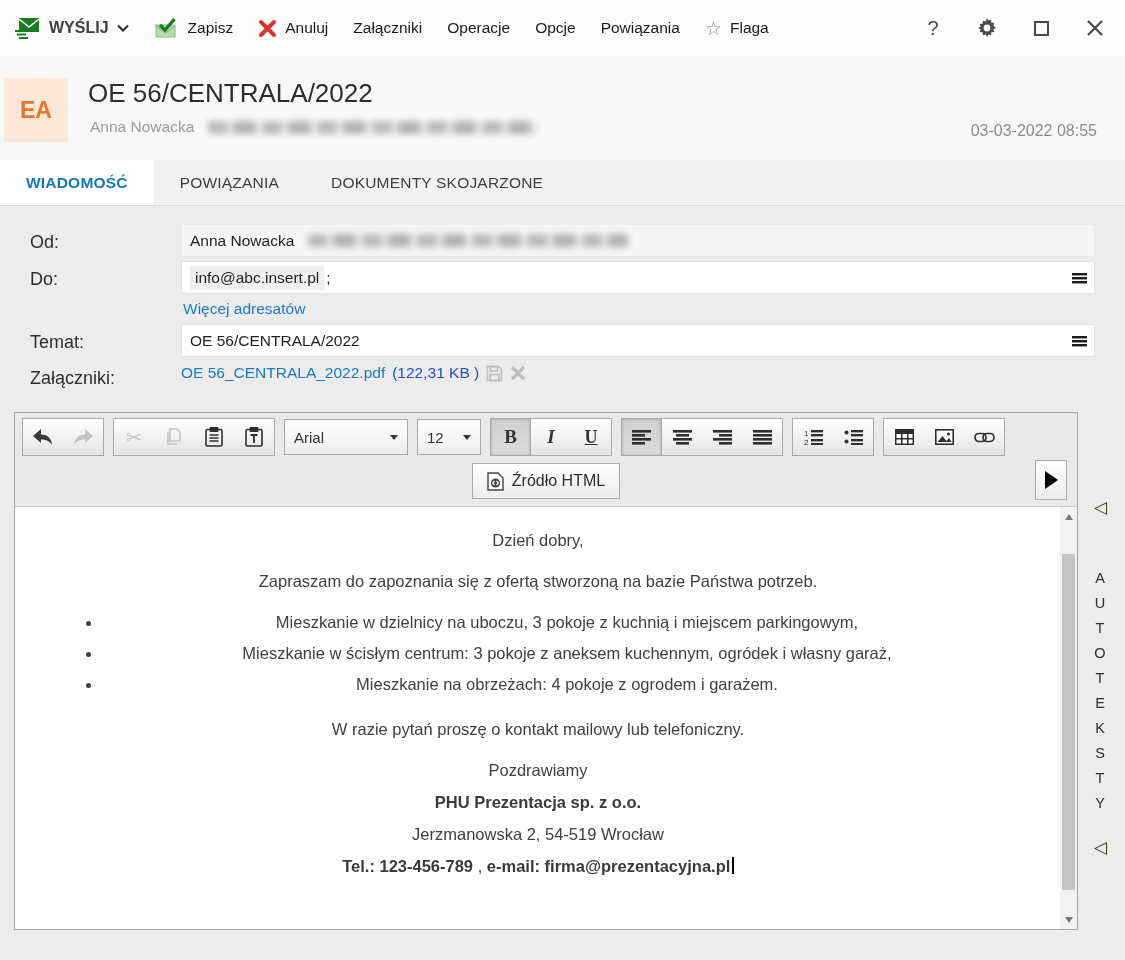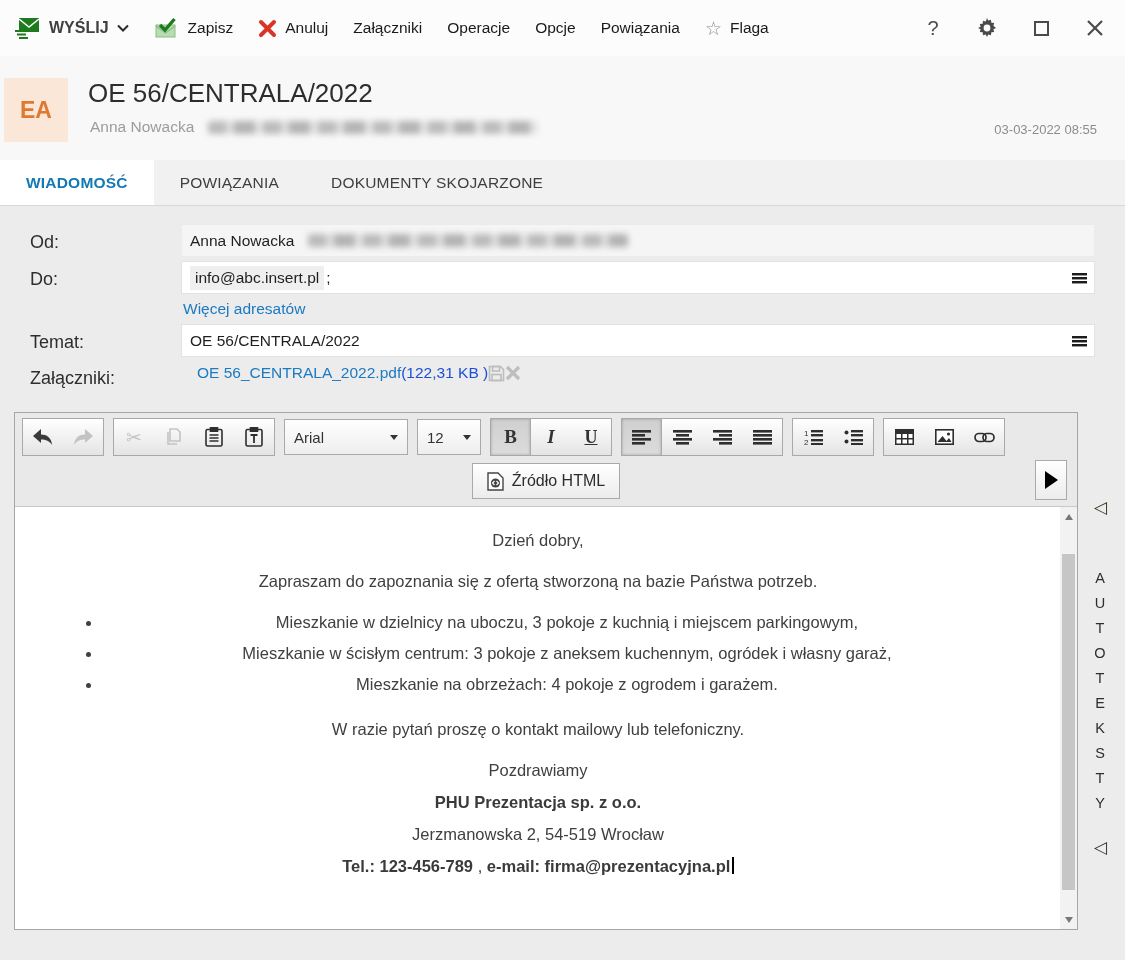--- a/index.html
+++ b/index.html
@@ -33,21 +33,21 @@
     background:#fbe7d8; color:#df7832; font-size:23px; font-weight:700;
     display:flex; align-items:center; justify-content:center;
   }
   .subject { position:absolute; left:88px; top:22px; font-size:26px; color:#2d2d2d; }
   .sender-line { position:absolute; left:90px; top:62px; font-size:15.5px; color:#9c9c9c; display:flex; align-items:center; }
   .redacted {
     display:inline-block; height:13px; border-radius:2px; margin-left:14px;
     background:repeating-linear-gradient(90deg,#9b9b9b 0 18px,#cfcfcf 18px 26px,#8f8f8f 26px 47px,#d8d8d8 47px 55px);
     filter:blur(3px); opacity:.65;
   }
-  .datetime { position:absolute; right:28px; top:66px; font-size:13px; color:#8c8c8c; }
+  .datetime { position:absolute; right:28px; top:66px; font-size:16px; color:#8c8c8c; }
 
   
   .tabs {
     position:absolute; left:0; top:160px; width:1125px; height:46px;
     background:#f1f1f1; border-bottom:1px solid #d8d8d8; display:flex;
   }
   .tab {
     padding:0 26px; display:flex; align-items:center; font-size:15.5px;
     color:#3f3f3f; letter-spacing:.2px; cursor:default;
   }
@@ -59,21 +59,21 @@
   .field {
     position:absolute; left:181px; width:914px; height:33px;
     font-size:15.5px; color:#1f1f1f; display:flex; align-items:center; padding:0 28px 0 8px;
   }
   .field.readonly { background:#f5f5f5; border:1px solid #ebebeb; }
   .field.editable { background:#ffffff; border:1px solid #e2e2e2; }
   .chip { background:#efefef; padding:3px 5px; }
   .hamburger { position:absolute; right:7px; top:50%; transform:translateY(-50%); display:flex; flex-direction:column; gap:2px; }
   .hamburger i { display:block; width:15px; height:2px; background:#1c1c1c; box-shadow:0 1px 0 #9a9a9a; }
   .link { color:#1b7ac1; text-decoration:none; font-size:15.5px; cursor:pointer; }
-  .attach-row { position:absolute; left:181px; top:158px; display:flex; align-items:center; font-size:15.5px;margin-left:16px; }
+  .attach-row { position:absolute; left:181px; top:158px; display:flex; align-items:center; gap:7px; font-size:15.5px; }
   .attach-size { color:#1d4ed8; }
   .gray-ico { color:#bdbdbd; display:flex; align-items:center; }
 
   
   .editor {
     position:absolute; left:14px; top:412px; width:1064px; height:518px;
     border:1px solid #a6a6a6; background:#fff; display:flex; flex-direction:column;
   }
   .ed-toolbar { background:#e9e9e9; padding:5px 7px 4px 7px; }
   .ed-row1 { display:flex; gap:9px; align-items:center; }

